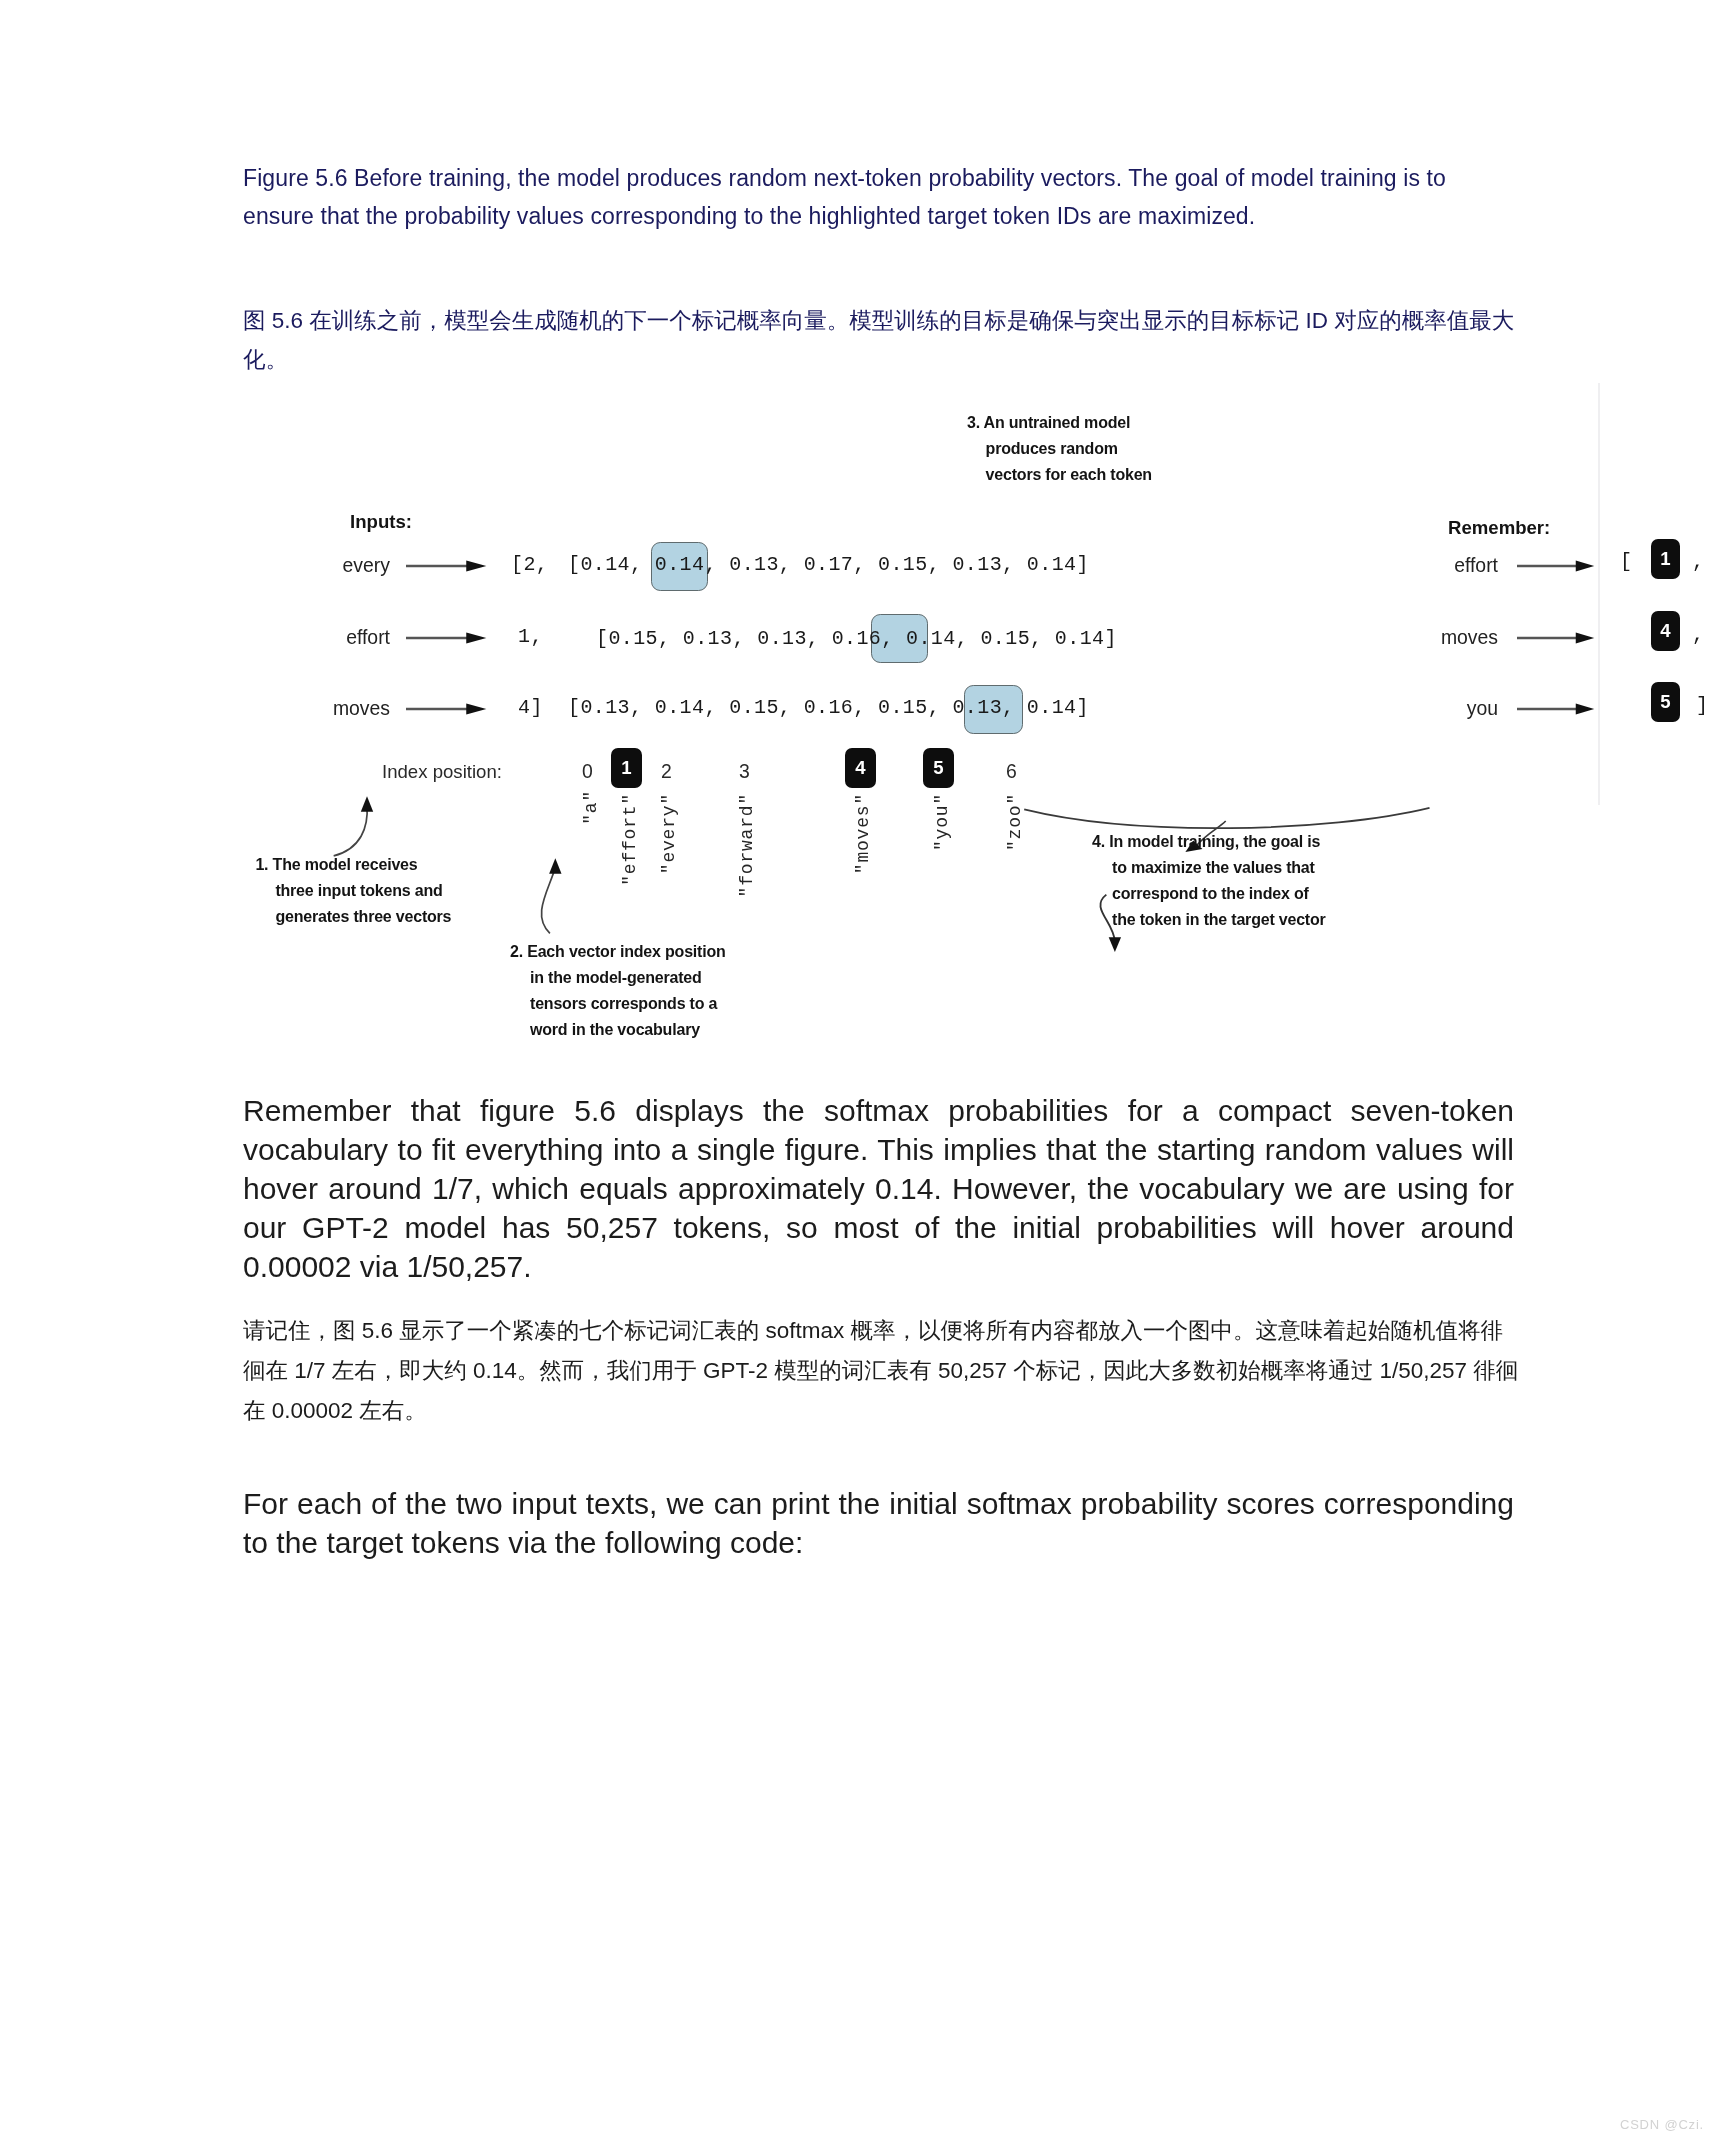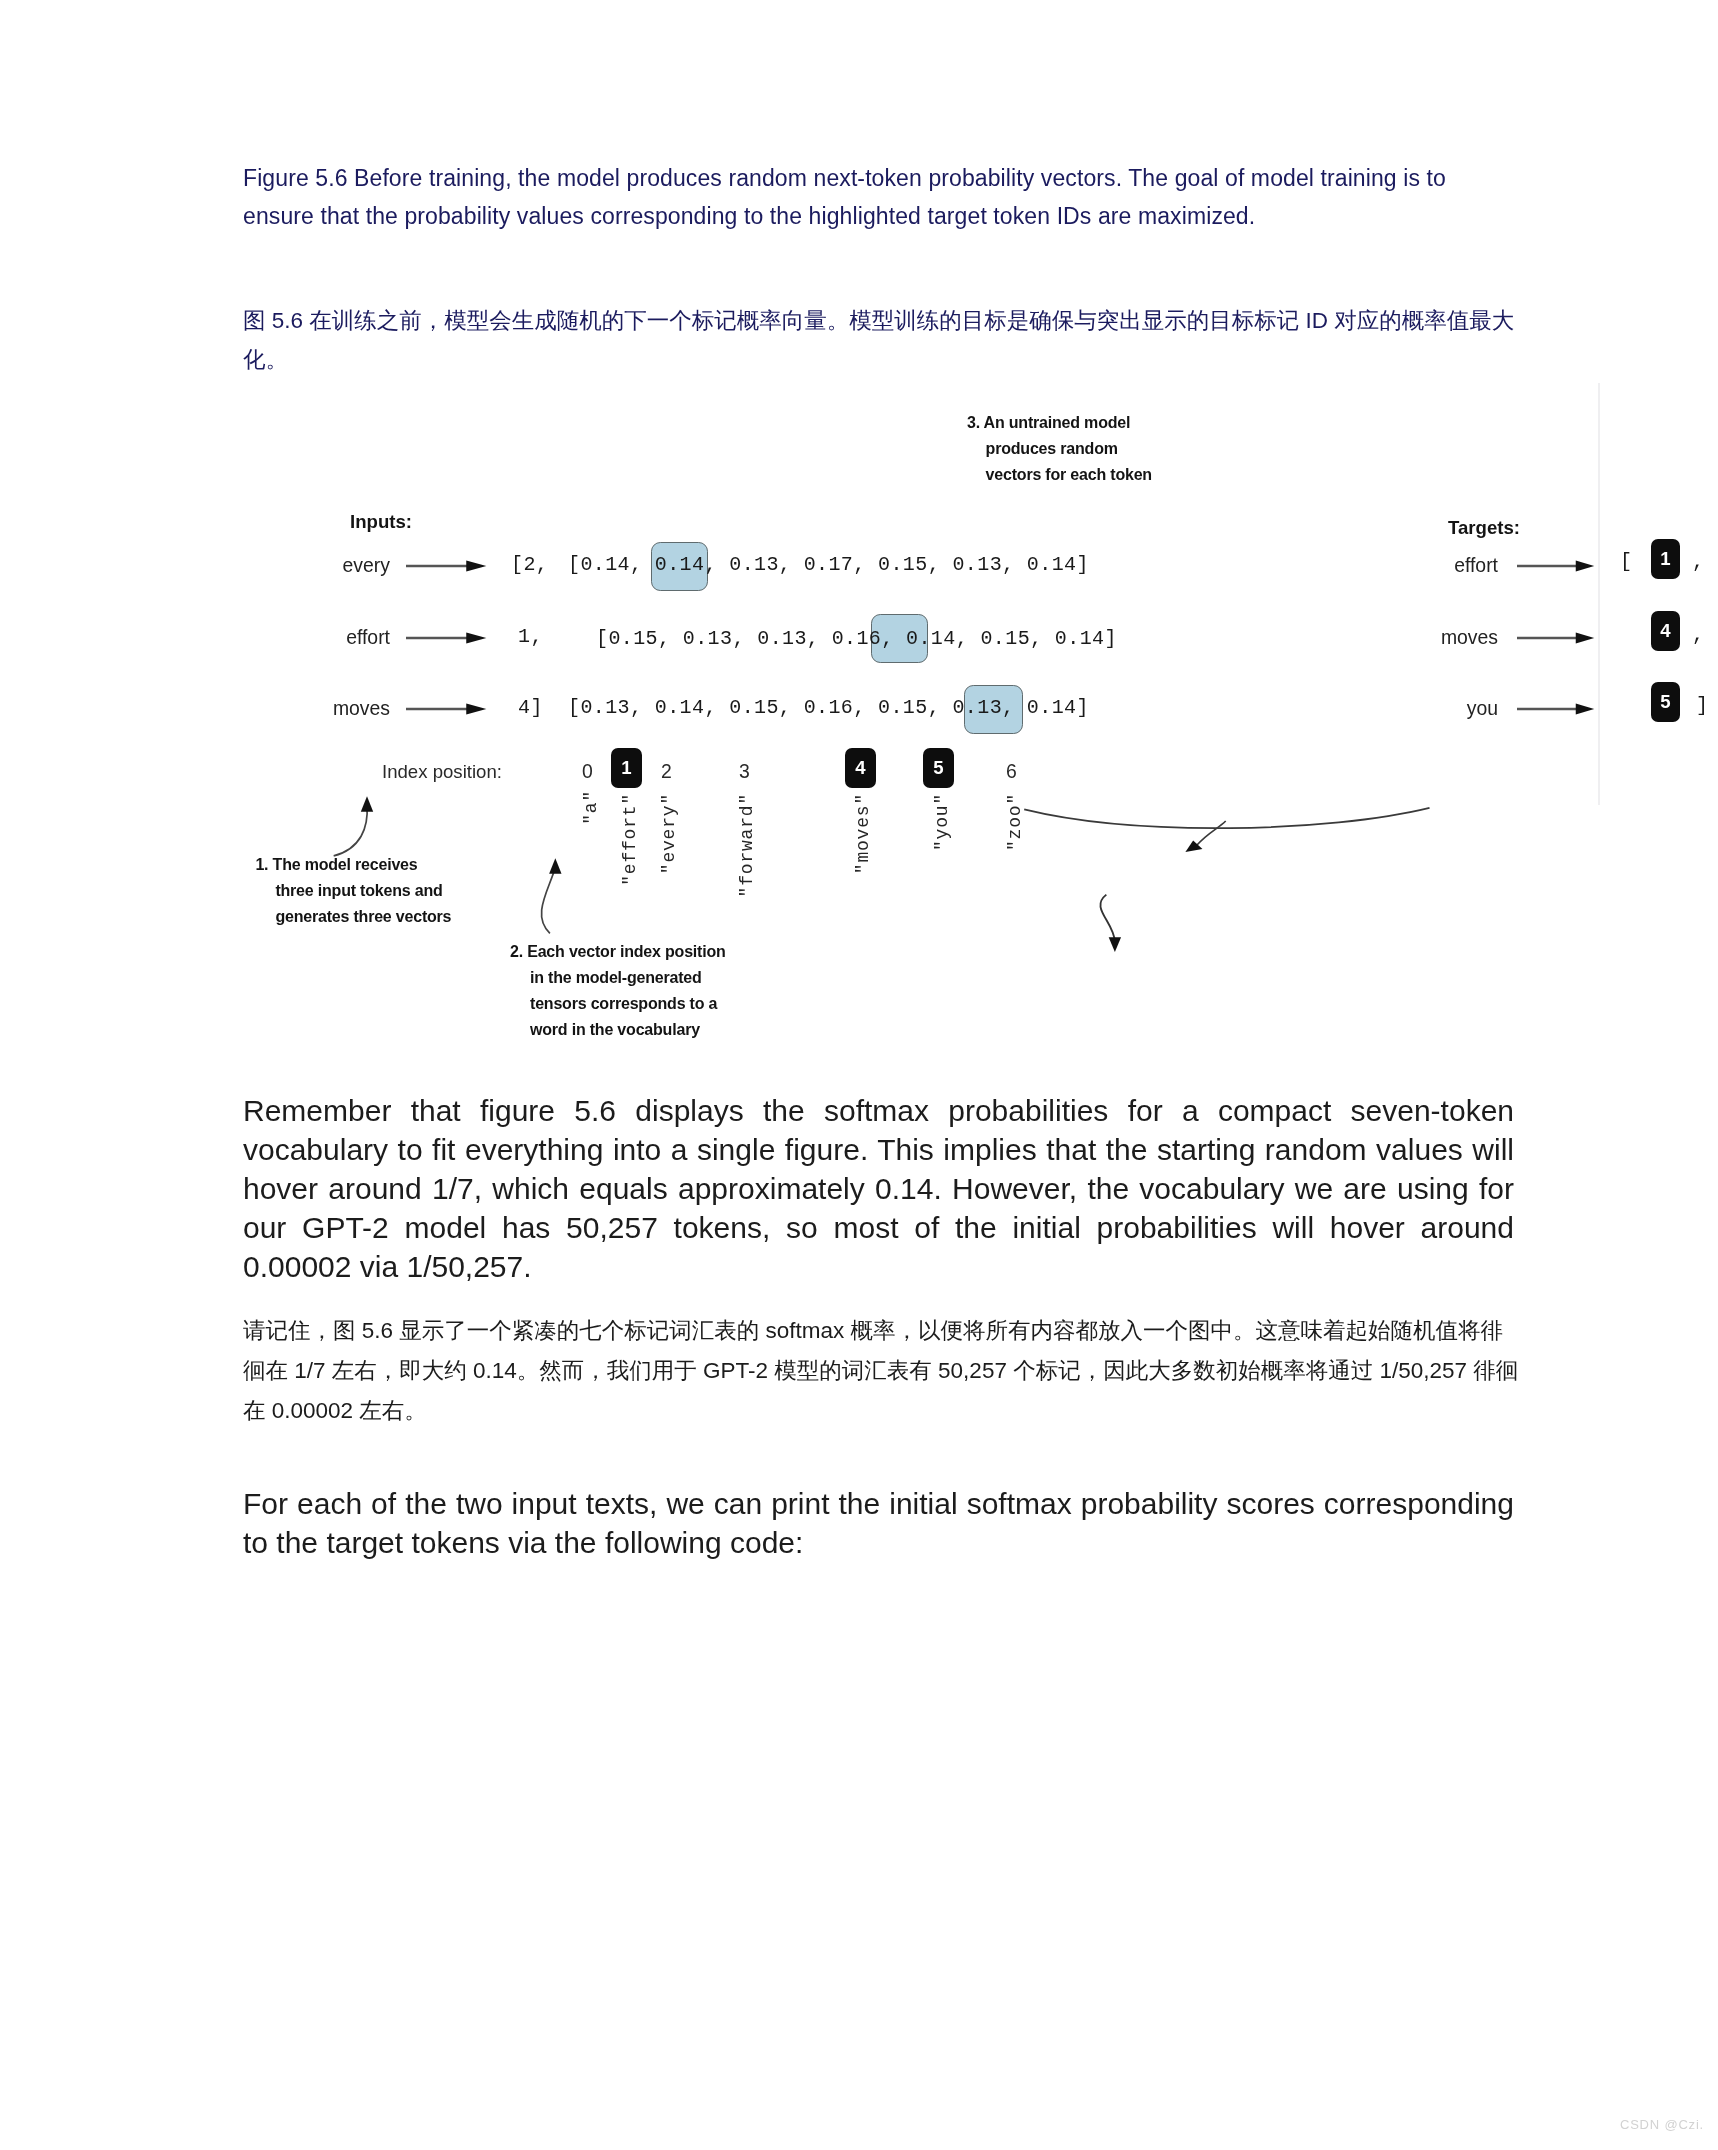--- a/index.html
+++ b/index.html
@@ -231,21 +231,21 @@
       <path d="M 1226 585 L 1238 596 L 1216 600 Z" fill="#111"></path>
     </svg>
 
     <div class="callout" style="left:724px; top:23px; width:333px;">
       <div>3. An untrained model</div>
       <div style="padding-left:18.6px;">produces random</div>
       <div style="padding-left:18.6px;">vectors for each token</div>
     </div>
 
     <div class="label-bold" style="left:107px; top:124px;">Inputs:</div>
-    <div class="label-bold" style="left:1205px; top:130px;">Targets:</div>
+    <div class="label-bold" style="left:1205px; top:130px;">Remember:</div>
 
     <div class="token-word" style="left:23px; top:167px; width:124px;">every</div>
     <svg class="overlay" style="left:163px; top:172px;" width="85" height="14" viewBox="0 0 110 18">
       <line x1="0" y1="9" x2="80" y2="9" stroke="#555" stroke-width="3.4"></line>
       <path d="M 78 2 L 104 9 L 78 16 Z" fill="#111"></path>
     </svg>
     <div class="mono" style="left:268px; top:166px;">[2,</div>
 
     <div class="hl-box" style="left:408px; top:155px; width:57px; height:49px;"></div>
     <div class="mono" style="left:325px; top:166px; z-index:3;">[0.14, 0.14, 0.13, 0.17, 0.15, 0.13, 0.14]</div>
@@ -324,20 +324,26 @@
       <div style="padding-left:20px;">generates three vectors</div>
     </div>
 
     <div class="callout" style="left:267px; top:552px; width:341px;">
       <div>2. Each vector index position</div>
       <div style="padding-left:20px;">in the model-generated</div>
       <div style="padding-left:20px;">tensors corresponds to a</div>
       <div style="padding-left:20px;">word in the vocabulary</div>
     </div>
 
+    <div class="callout" style="left:849px; top:442px; width:364px;">
+      <div>4. In model training, the goal is</div>
+      <div style="padding-left:20px;">to maximize the values that</div>
+      <div style="padding-left:20px;">correspond to the index of</div>
+      <div style="padding-left:20px;">the token in the target vector</div>
+    </div>
 
   </div>
 
   <div class="para" style="top:1091px;">Remember that figure 5.6 displays the softmax probabilities for a compact seven-token vocabulary to fit everything into a single figure. This implies that the starting random values will hover around 1/7, which equals approximately 0.14. However, the vocabulary we are using for our GPT-2 model has 50,257 tokens, so most of the initial probabilities will hover around 0.00002 via 1/50,257.</div>
 
   <div class="para-zh" style="top:1311px;">请记住，图 5.6 显示了一个紧凑的七个标记词汇表的 softmax 概率，以便将所有内容都放入一个图中。这意味着起始随机值将徘徊在 1/7 左右，即大约 0.14。然而，我们用于 GPT-2 模型的词汇表有 50,257 个标记，因此大多数初始概率将通过 1/50,257 徘徊在 0.00002 左右。</div>
 
   <div class="para" style="top:1484px;">For each of the two input texts, we can print the initial softmax probability scores corresponding to the target tokens via the following code:</div>
 
 

